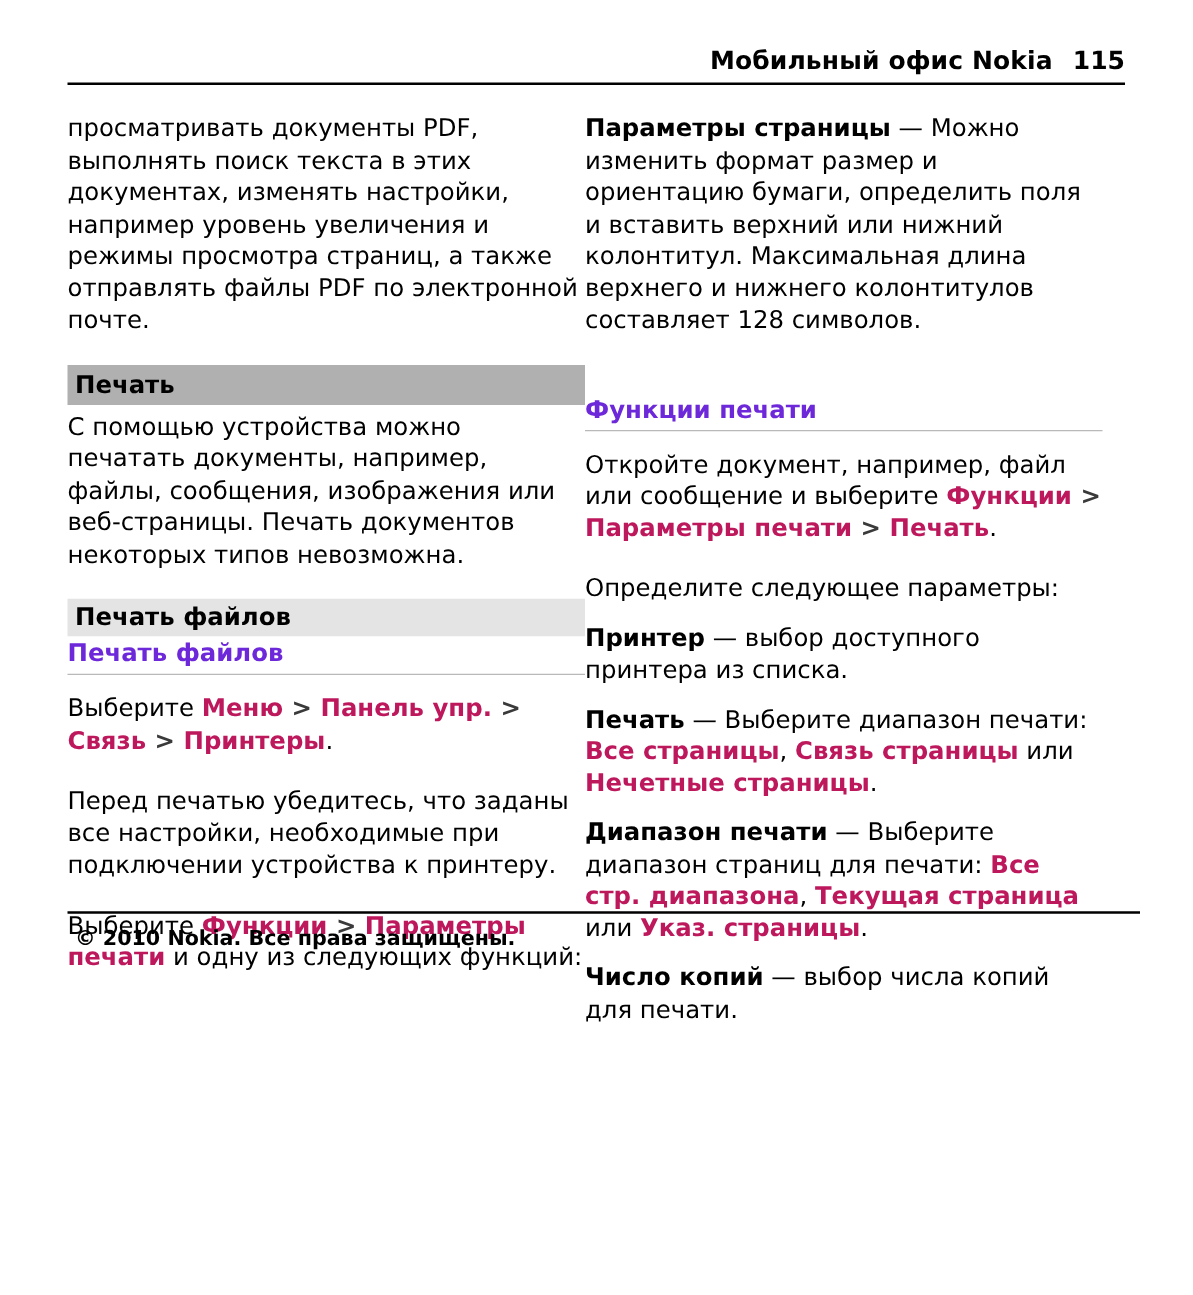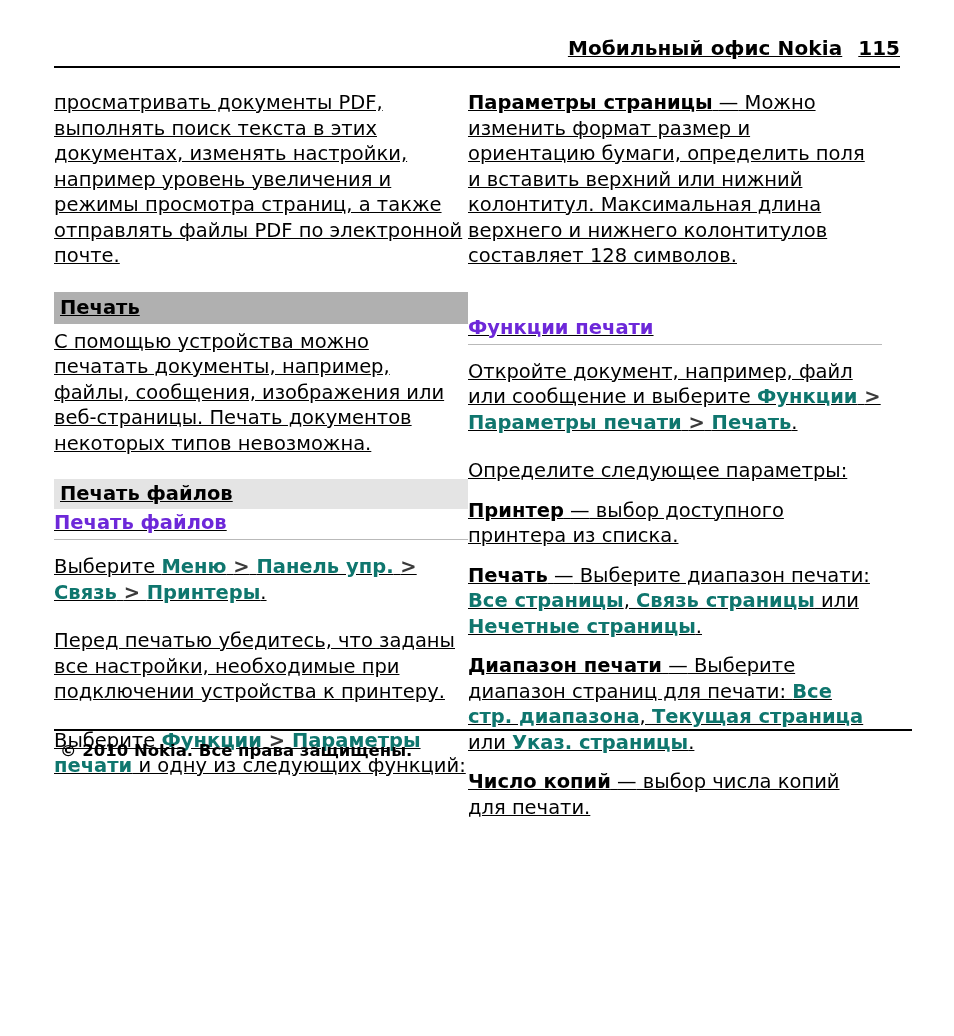--- a/index.html
+++ b/index.html
@@ -15,21 +15,20 @@
     color: #000000;
     -webkit-font-smoothing: antialiased;
   }
 
   .page {
     position: relative;
     width: 954px;
     height: 805px;
     box-sizing: border-box;
     padding: 0 54px;
-    text-decoration: underline;
   }
 
   
   .page-header {
     padding-top: 36px;
     text-align: right;
     border-bottom: 2.5px solid #000;
     padding-bottom: 6px;
   }
   .page-header .header-title {
@@ -92,21 +91,21 @@
     color: #6d28d9;
   }
 
   
   .term {
     font-weight: bold;
     color: #000;
   }
   .ui {
     font-weight: bold;
-    color: #0f766e;
+    color: #be185d;
   }
   .sep {
     color: #3a3a3a;
     font-weight: bold;
   }
 
   
   .page-footer {
     position: absolute;
     left: 54px;

